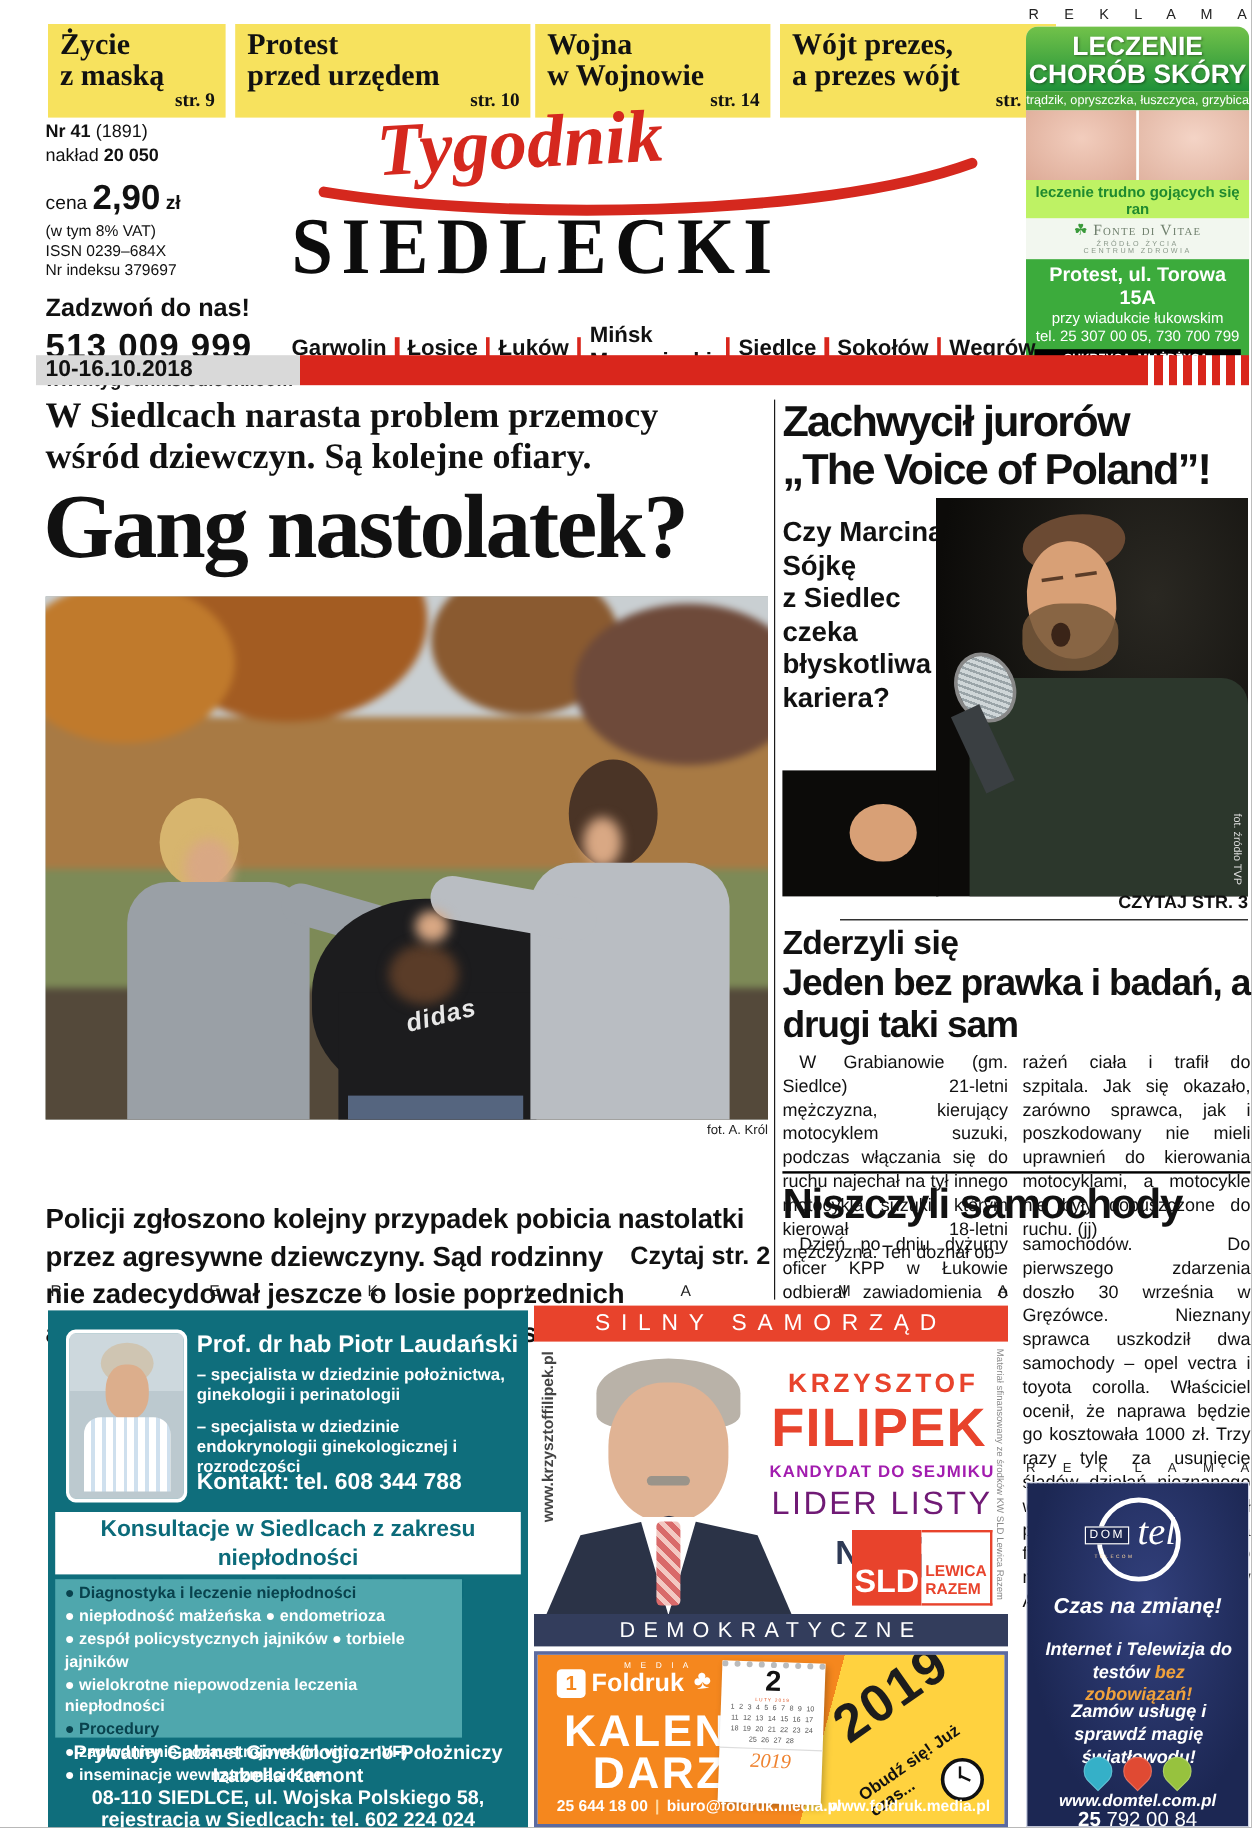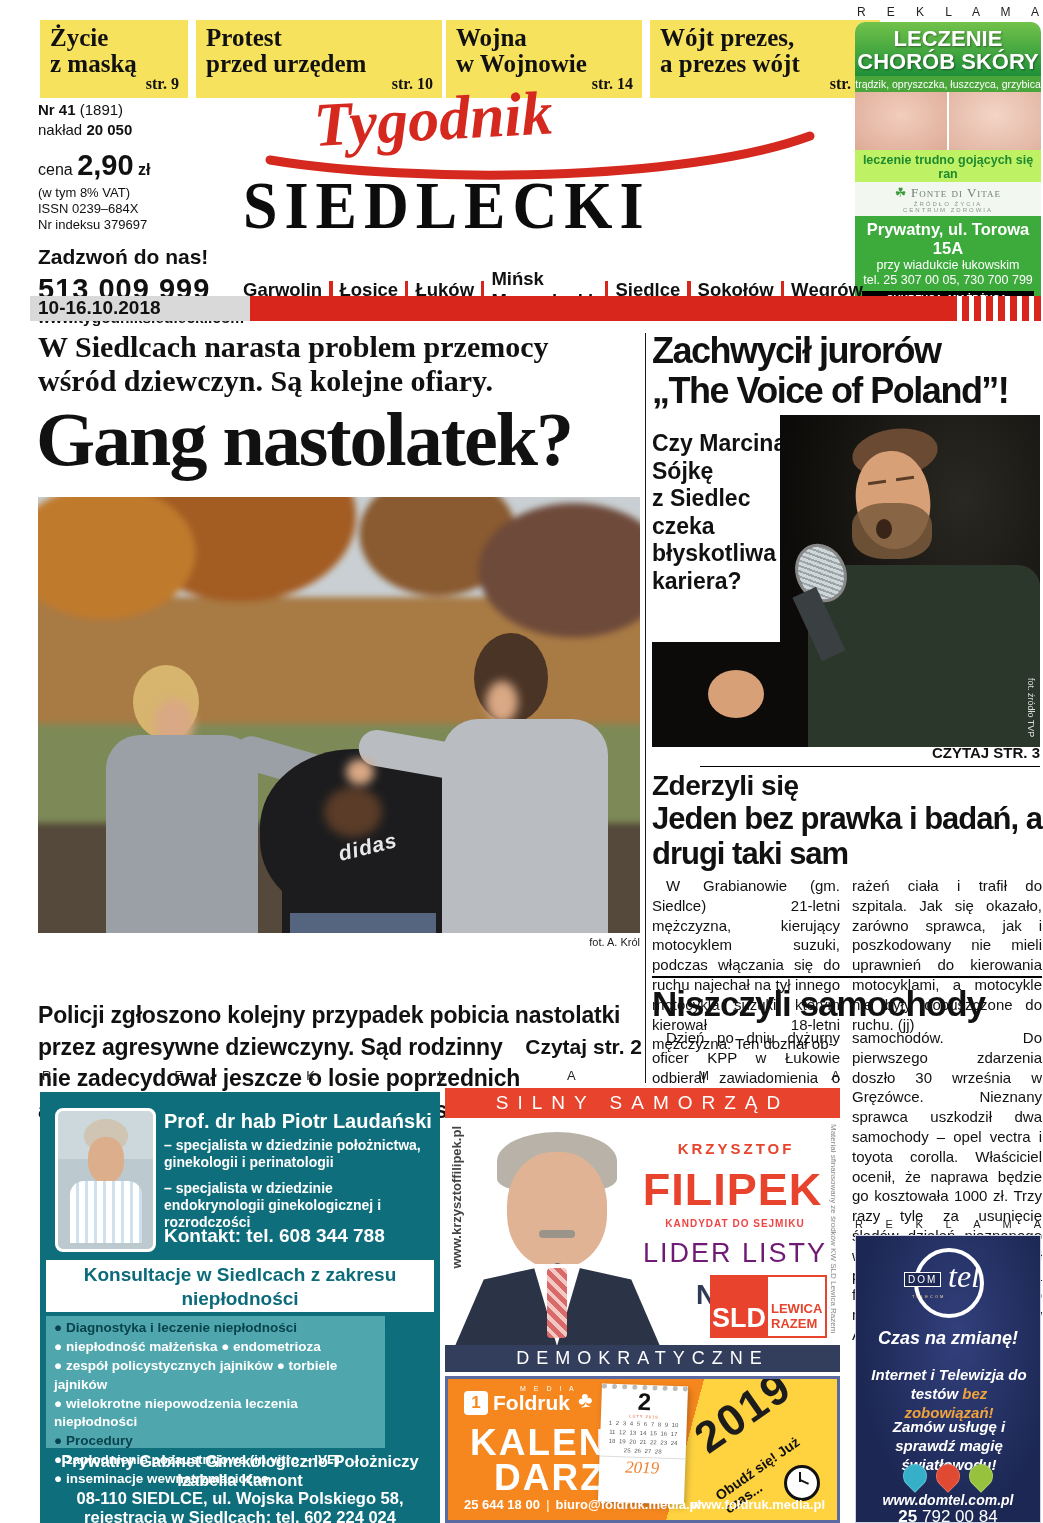--- a/index.html
+++ b/index.html
@@ -119,25 +119,25 @@
   .laud-foot{position:absolute;left:0;top:360px;width:100%;text-align:center;font-weight:bold;
              font-size:16.5px;line-height:1.13;white-space:pre-line;}
 
   
   .filipek{left:445px;top:1088px;width:395px;height:284px;background:#fff;}
   .fil-top{height:30px;background:#e8432c;color:#fff;font-size:19px;letter-spacing:9px;text-align:center;line-height:30px;}
   .fil-body{position:relative;height:227px;overflow:hidden;}
   .fil-url{position:absolute;left:4px;top:8px;writing-mode:vertical-rl;transform:rotate(180deg);
            font-weight:bold;font-size:13px;color:#444;}
   .fil-first{position:absolute;left:196px;top:22px;width:190px;text-align:center;color:#e8432c;
-             font-weight:bold;font-size:15px;letter-spacing:3px;}
+             font-weight:bold;font-size:22px;letter-spacing:3px;}
   .fil-last{position:absolute;left:180px;top:46px;width:215px;text-align:center;color:#e8432c;
             font-weight:900;font-size:45px;letter-spacing:1px;}
-  .fil-role{position:absolute;left:190px;top:100px;width:200px;text-align:center;color:#ef4444;
-            font-weight:bold;font-size:10px;letter-spacing:1px;}
+  .fil-role{position:absolute;left:190px;top:100px;width:200px;text-align:center;color:#a21caf;
+            font-weight:bold;font-size:14px;letter-spacing:1px;}
   .fil-lider{position:absolute;left:190px;top:120px;width:200px;text-align:center;color:#701a75;
              font-size:27px;letter-spacing:2px;}
   .fil-nr{position:absolute;left:190px;top:152px;width:200px;text-align:center;color:#2e3a56;font-weight:bold;}
   .fil-nr .nr{font-size:28px;vertical-align:14px;letter-spacing:2px;}
   .fil-nr .five{font-size:52px;}
   .sld{position:absolute;left:265px;top:157px;width:117px;height:63px;display:flex;}
   .sld-red{width:58px;background:#e8432c;color:#fff;font-weight:900;font-size:27px;display:flex;
            align-items:flex-end;justify-content:center;padding-bottom:4px;}
   .sld-white{flex:1;background:#fff;border:2px solid #e8432c;border-left:none;color:#e8432c;font-weight:900;
              font-size:13px;line-height:1.1;display:flex;flex-direction:column;justify-content:flex-end;padding:0 0 5px 3px;box-sizing:border-box;}
@@ -223,21 +223,21 @@
         <div></div>
       </div>
     <div class="skin-tag">leczenie trudno gojących się ran</div>
     <div class="skin-clinic">
       <span class="leaf">☘</span>
       <span class="fonte">Fonte di Vitae</span>
       <div class="tiny">ŹRÓDŁO ŻYCIA</div>
       <div class="tiny">CENTRUM ZDROWIA</div>
     </div>
     <div class="skin-bottom">
-      <div class="skin-addr1">Prywatny, ul. Torowa 15A</div>
+      <div class="skin-addr1">Protest, ul. Torowa 15A</div>
       <div class="skin-addr2">przy wiadukcie łukowskim</div>
       <div class="skin-phone">tel. 25 307 00 05, 730 700 799</div>
       <div class="skin-black">CUKRZYCA, MIAŻDŻYCA,
 BORELIOZA, RZS, ONKOLOGIA</div>
     </div>
   </div>
 
   <div class="abs mh-info">
     <div><b>Nr 41</b> <span>(1891)</span></div>
     <div><span>nakład</span> <b>20 050</b></div>

